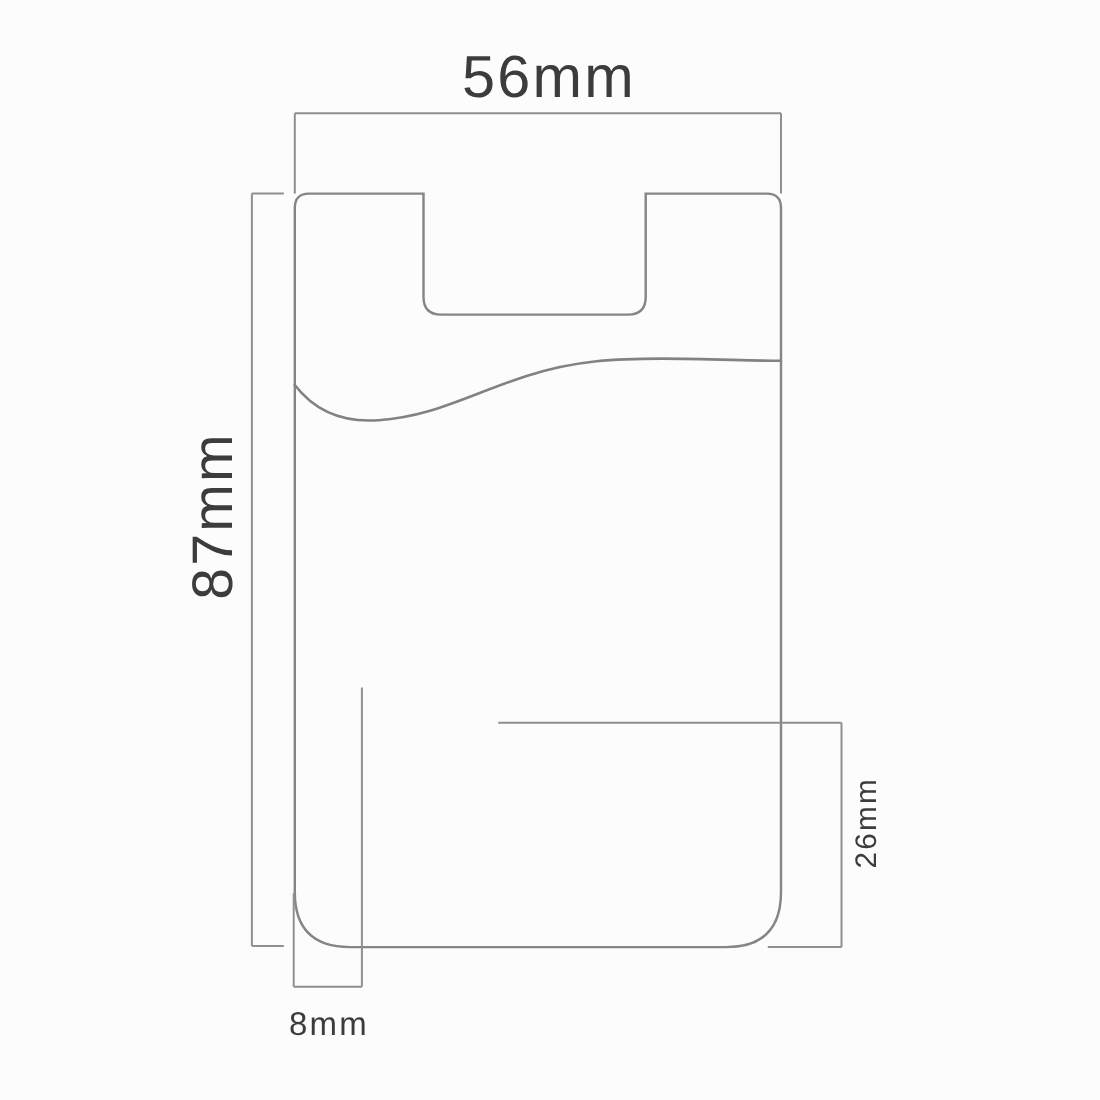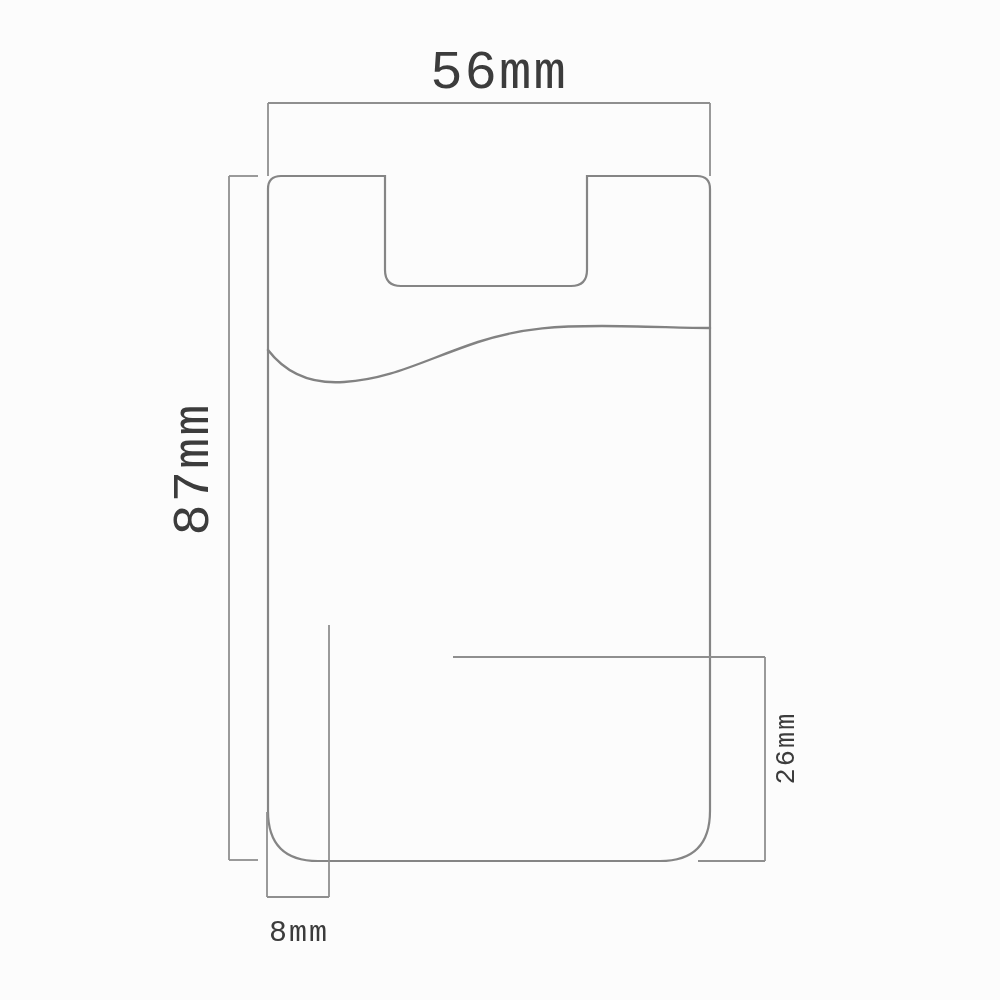--- a/index.html
+++ b/index.html
@@ -6,21 +6,21 @@
     margin: 0;
     padding: 0;
     background: #fcfcfc;
   }
   .canvas {
     position: relative;
     width: 1000px;
     height: 1000px;
     background: #fcfcfc;
     overflow: hidden;
-    font-family: Liberation Mono, monospace;
+    font-family: Liberation Sans, sans-serif;
   }
   svg { display: block; }
   .outline-stroke {
     fill: none;
     stroke: #858585;
     stroke-width: 2.2;
     stroke-linecap: round;
   }
   .wave-stroke {
     fill: none;

